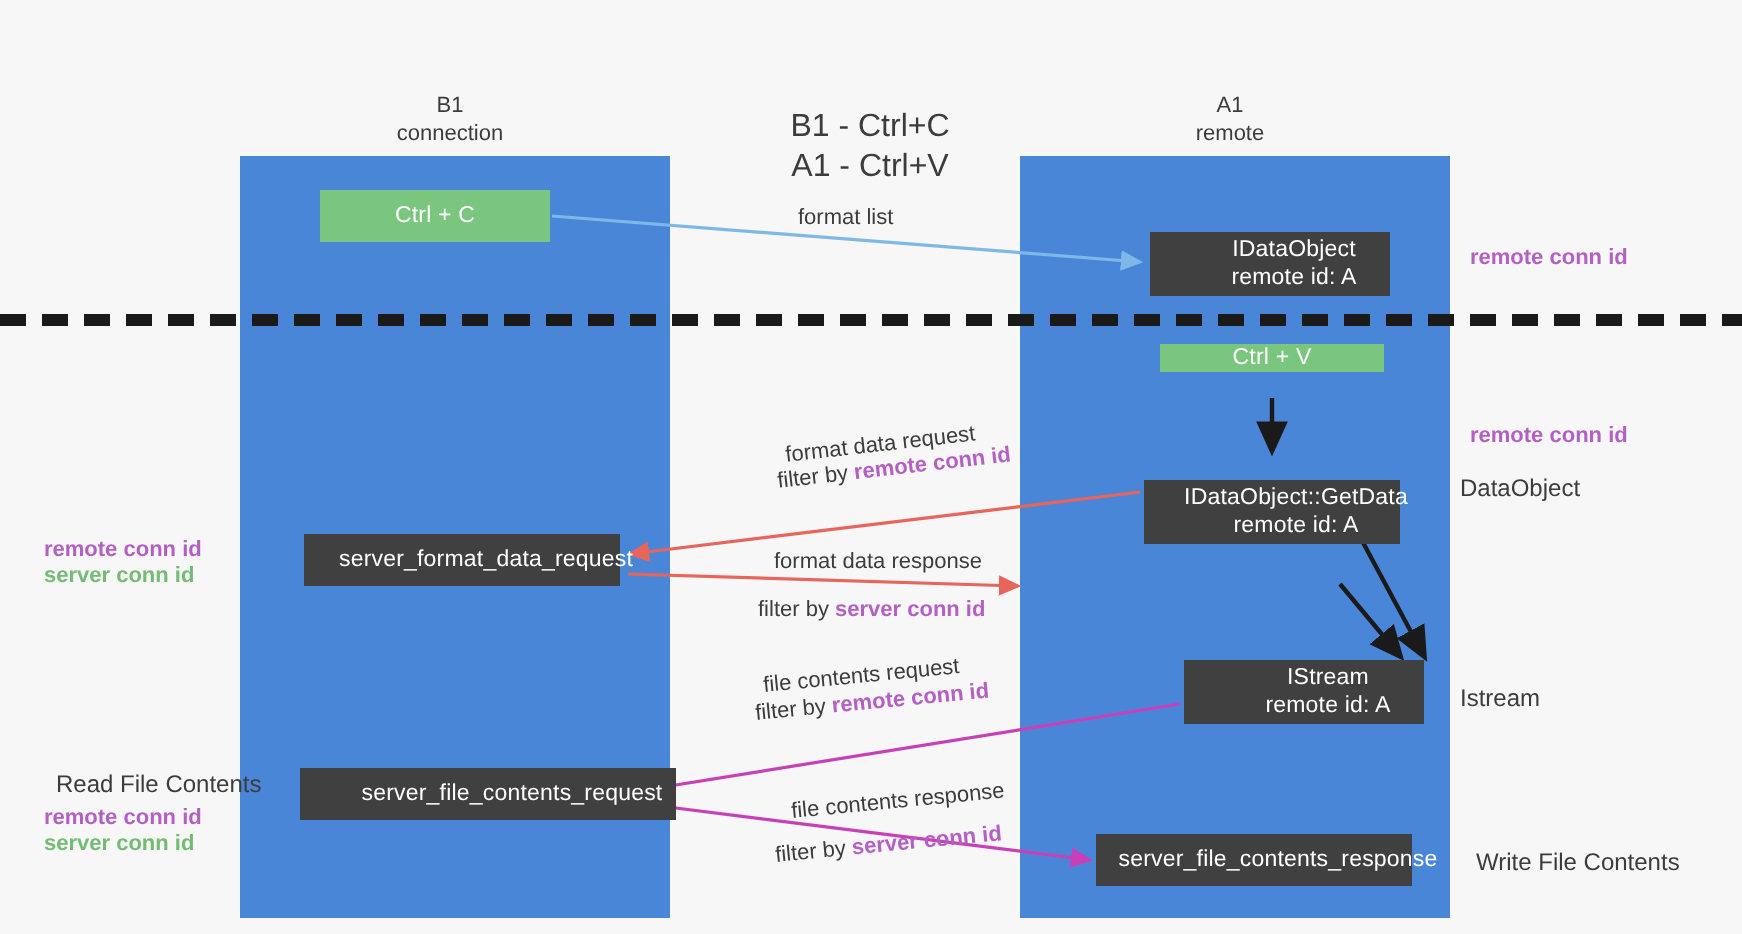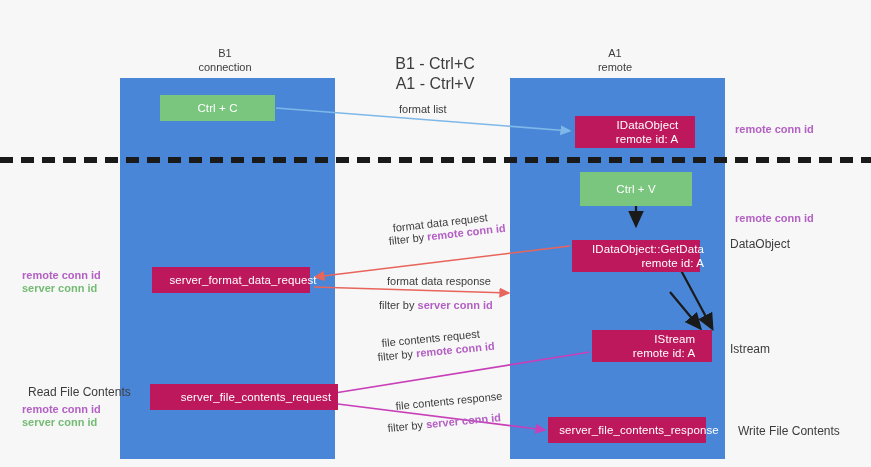--- a/index.html
+++ b/index.html
@@ -48,30 +48,30 @@
   .node{
     position:absolute;
     box-sizing:border-box;
     display:flex;
     flex-direction:column;
     align-items:center;
     justify-content:center;
     color:#ffffff;
     font-size:11.5px;
     line-height:14px;
-    text-align:right;
+    text-align:center;
     white-space:pre-line;
     letter-spacing:.1px;
   }
   .node.green{ background:#7bc67e; }
-  .node.orange{ background:#be185d;padding-left:24px; }
+  .node.orange{ background:#404040;padding-left:24px; }
 
   #n-ctrlc{ left:160px; top:95px; width:115px; height:26px; }
   #n-dataobject{ left:575px; top:116px; width:120px; height:32px; }
-  #n-ctrlv{ left:580px; top:172px; width:112px; height:34px; }
+  #n-ctrlv{ left:580px; top:172px; width:112px; height:14px; }
   #n-getdata{ left:572px; top:228px; width:128px; height:32px;margin-top:12px; }
   #n-fmtreq{ left:152px; top:267px; width:158px; height:26px; }
   #n-fmtresp{ left:512px; top:279px; width:158px; height:26px; }
   #n-istream{ left:592px; top:330px; width:120px; height:32px; }
   #n-filereq{ left:150px; top:384px; width:188px; height:26px; }
   #n-fileresp{ left:548px; top:417px; width:158px; height:26px; }
 
   
   #divider{
     position:absolute;

